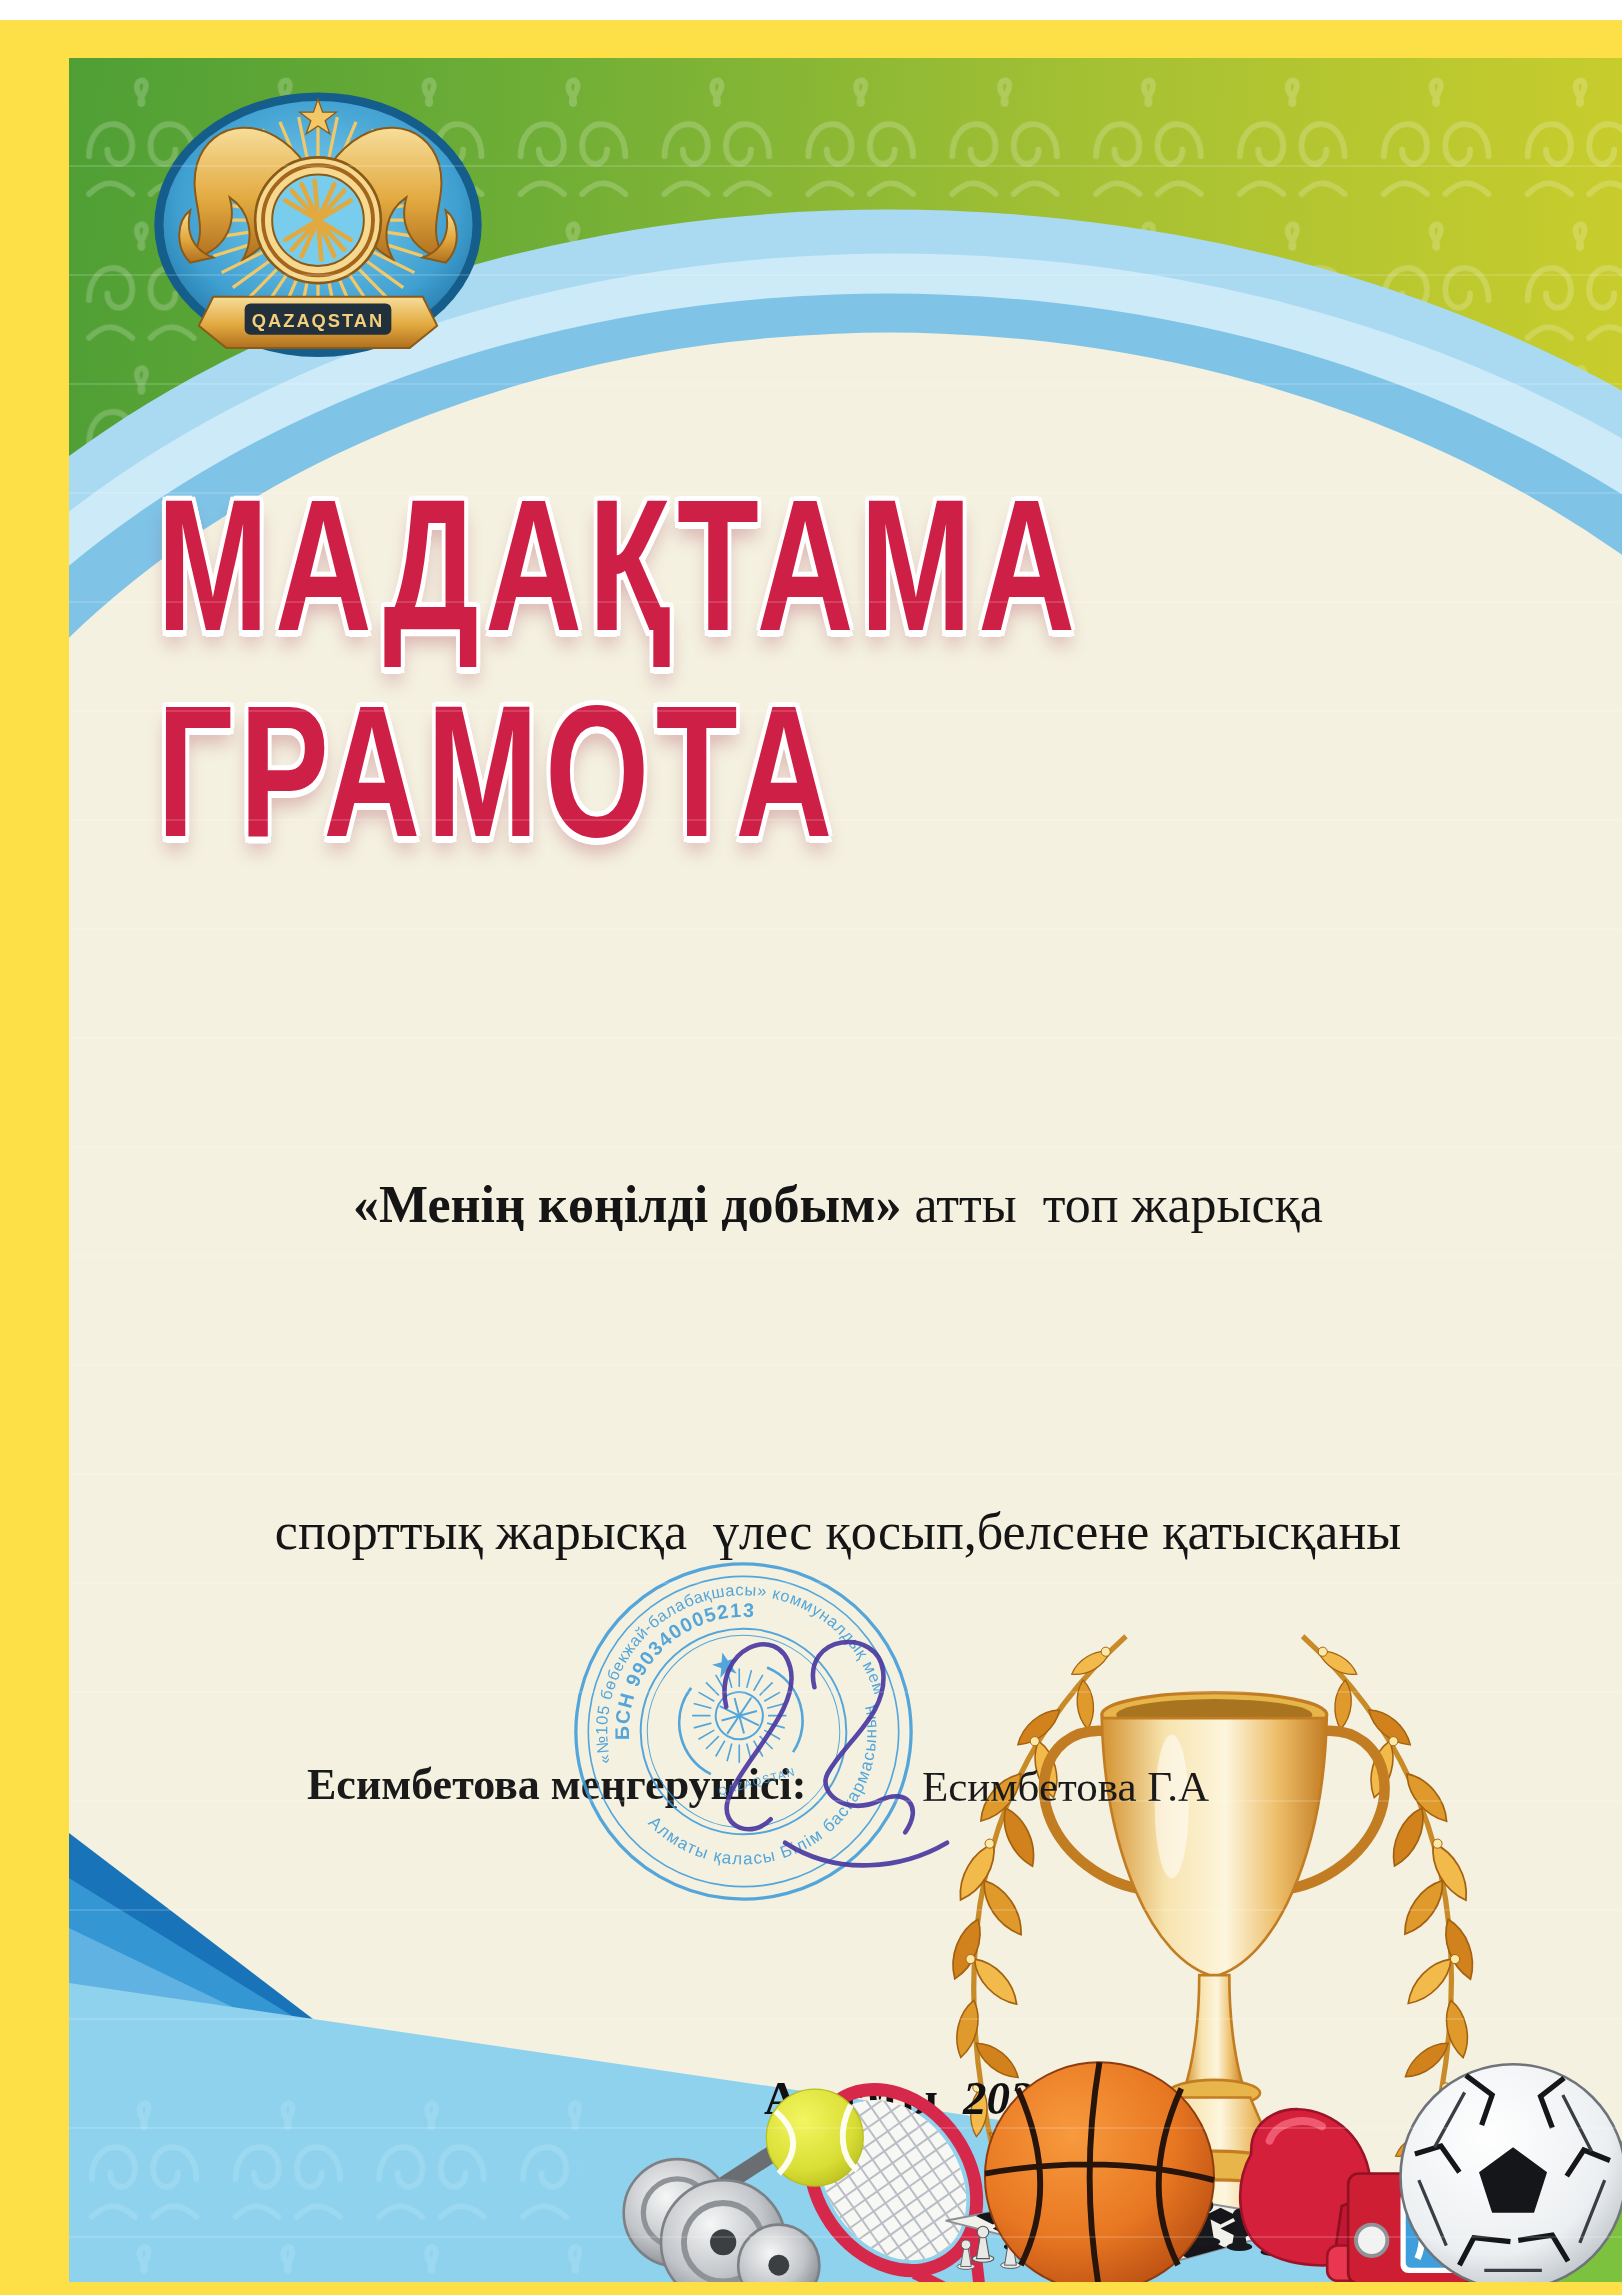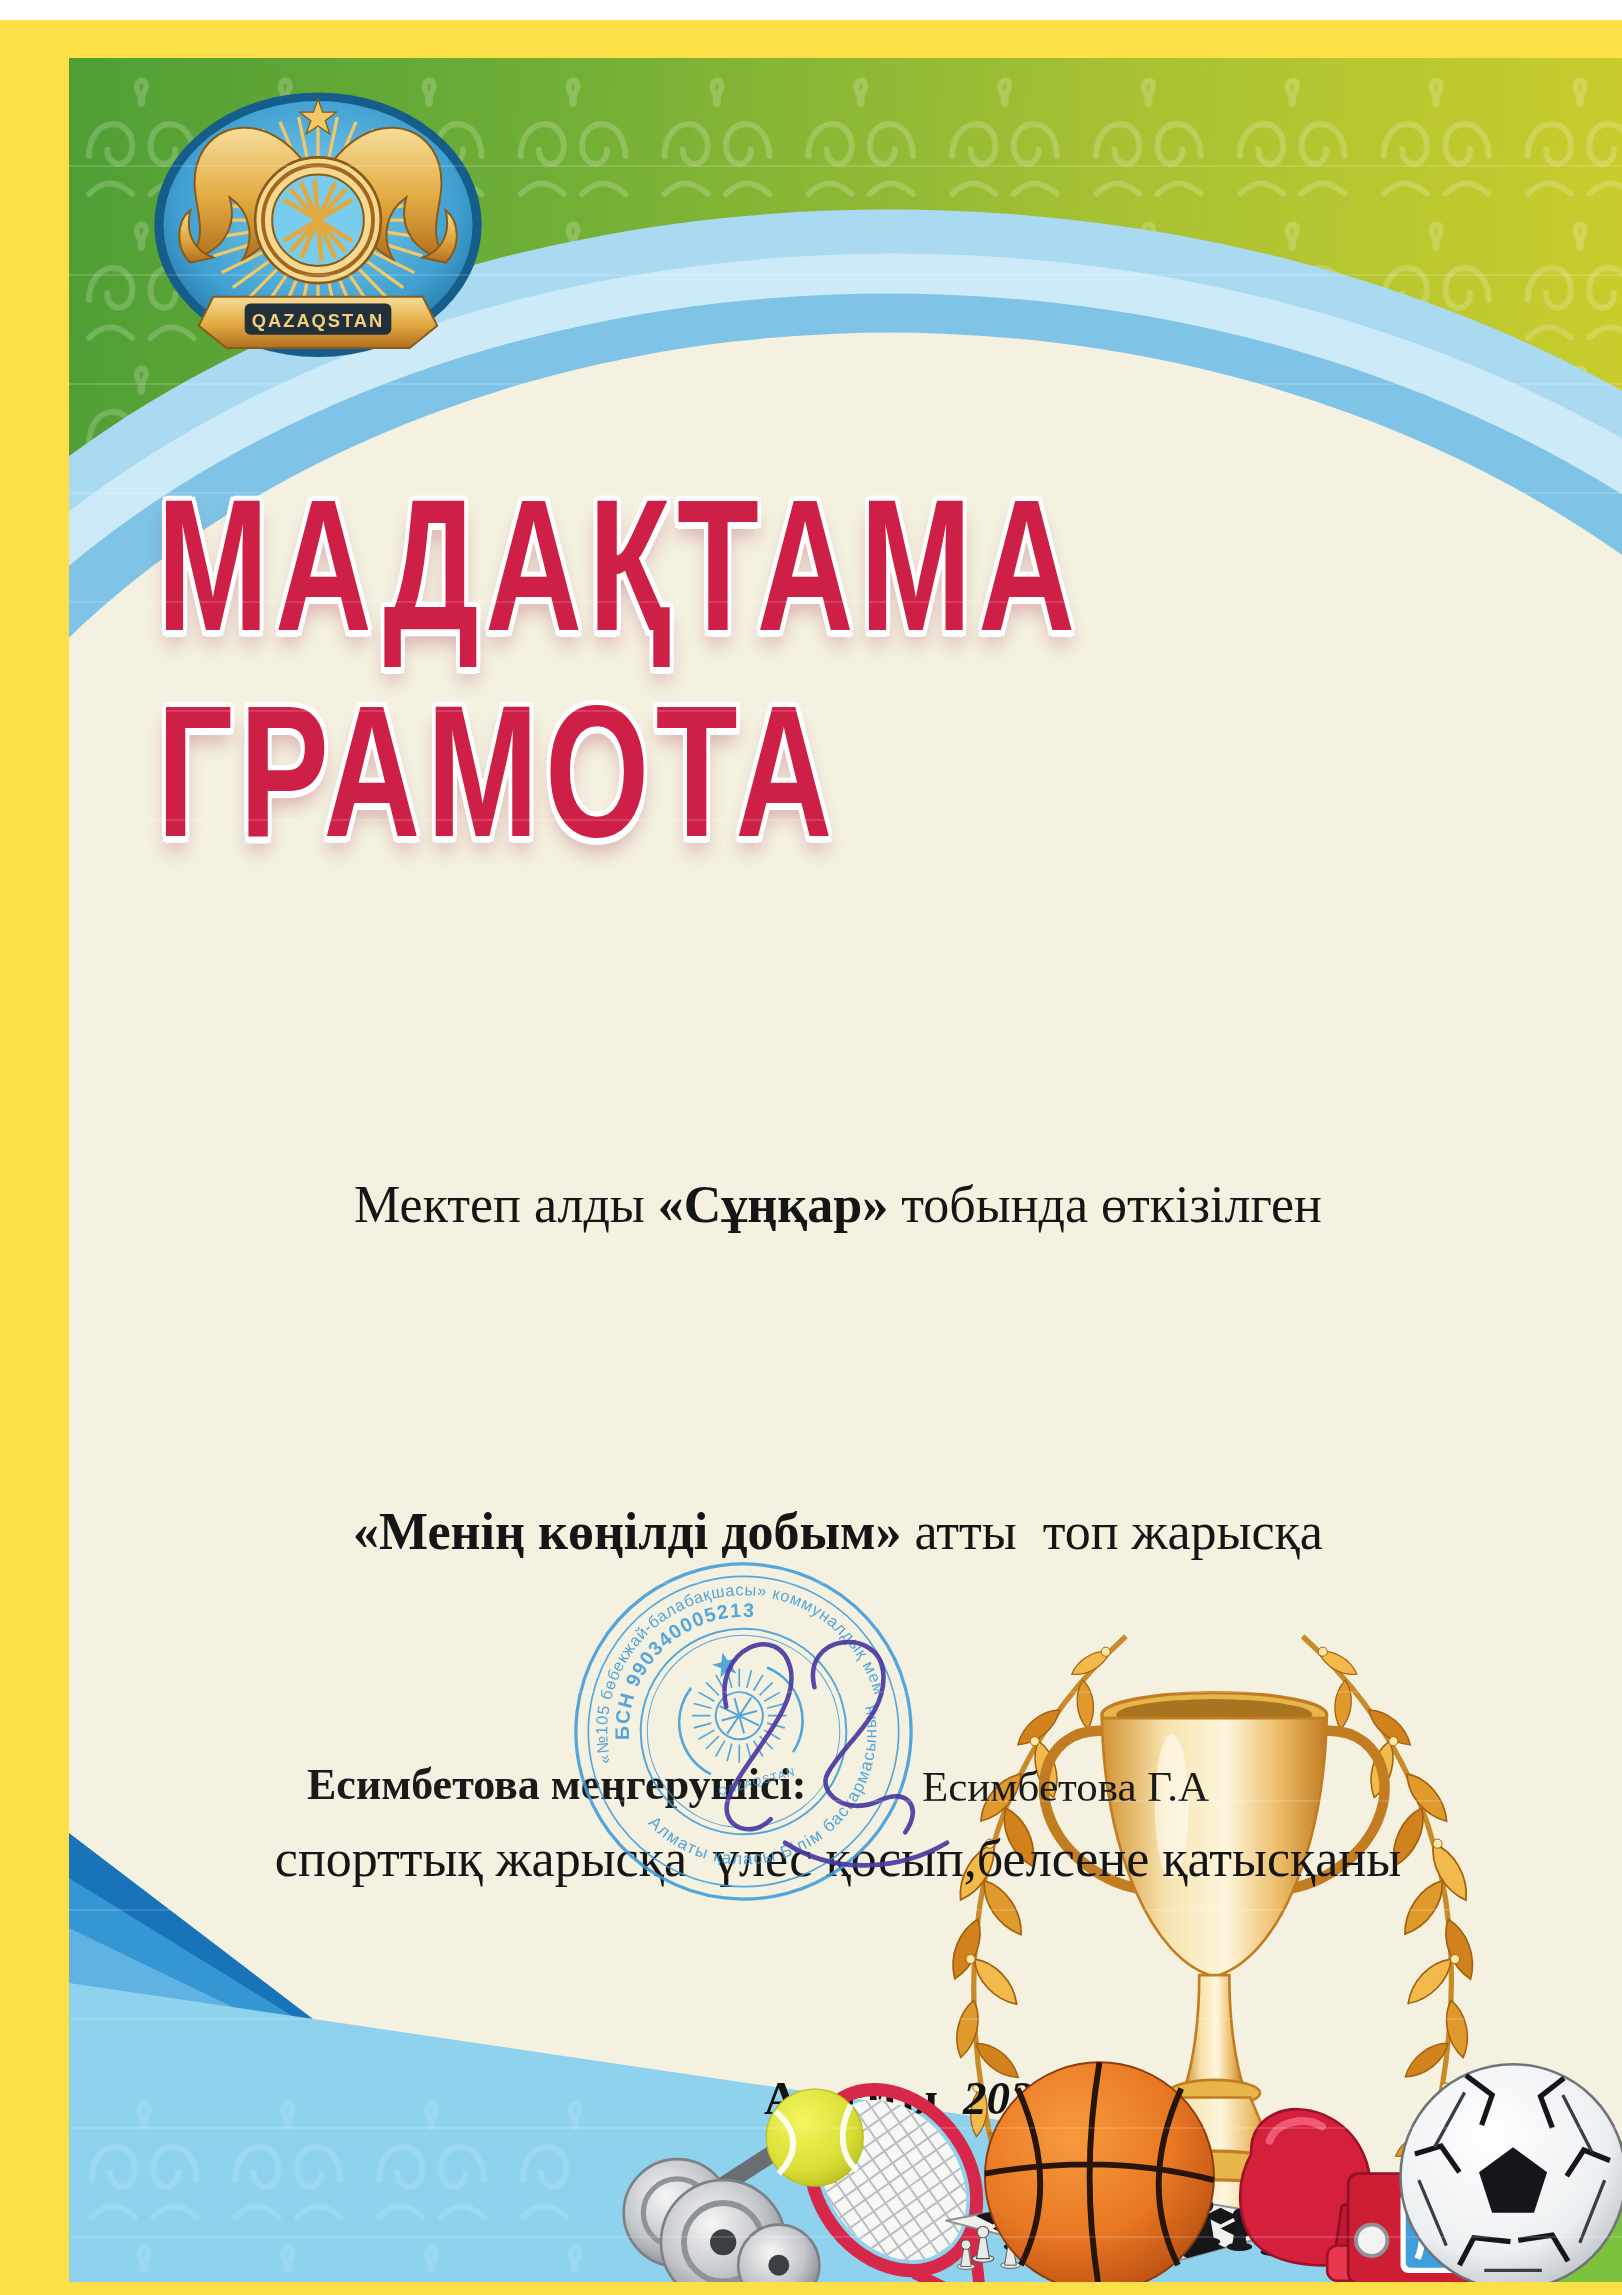--- a/index.html
+++ b/index.html
@@ -163,21 +163,20 @@
 
     <path d="M95,322 L415,322 L437,366 L395,400 L115,400 L73,366 Z" fill="url(#goldg)" stroke="#8a5a16" stroke-width="3"></path>
     <rect x="143" y="332" width="224" height="48" rx="9" fill="#22303c"></rect>
     <text x="255" y="368" text-anchor="middle" font-family="Liberation Sans, DejaVu Sans, sans-serif" font-size="28" font-weight="bold" letter-spacing="3" fill="#f3cf7a">QAZAQSTAN</text>
   </svg>
 
   <div class="abs title-line title1">МАДАҚТАМА</div>
   <div class="abs title-line title2">ГРАМОТА</div>
 
   <div class="abs bodytext">
-    <div><span>Мектеп алды </span><b>«Сұңқар»</b><span> тобында өткізілген</span></div>
     <div><b>«Менің көңілді добым»</b><span> атты  топ жарысқа</span></div>
     <div><span>спорттық жарысқа  үлес қосып,белсене қатысқаны</span></div>
     
   </div>
 
   <div class="abs sigrow-label">Есимбетова меңгерушісі:</div>
   <div class="abs sigrow-name">Есимбетова Г.А</div>
 
   <svg class="abs trophy" viewBox="0 0 960 1088" xmlns="http://www.w3.org/2000/svg">
     <defs>

